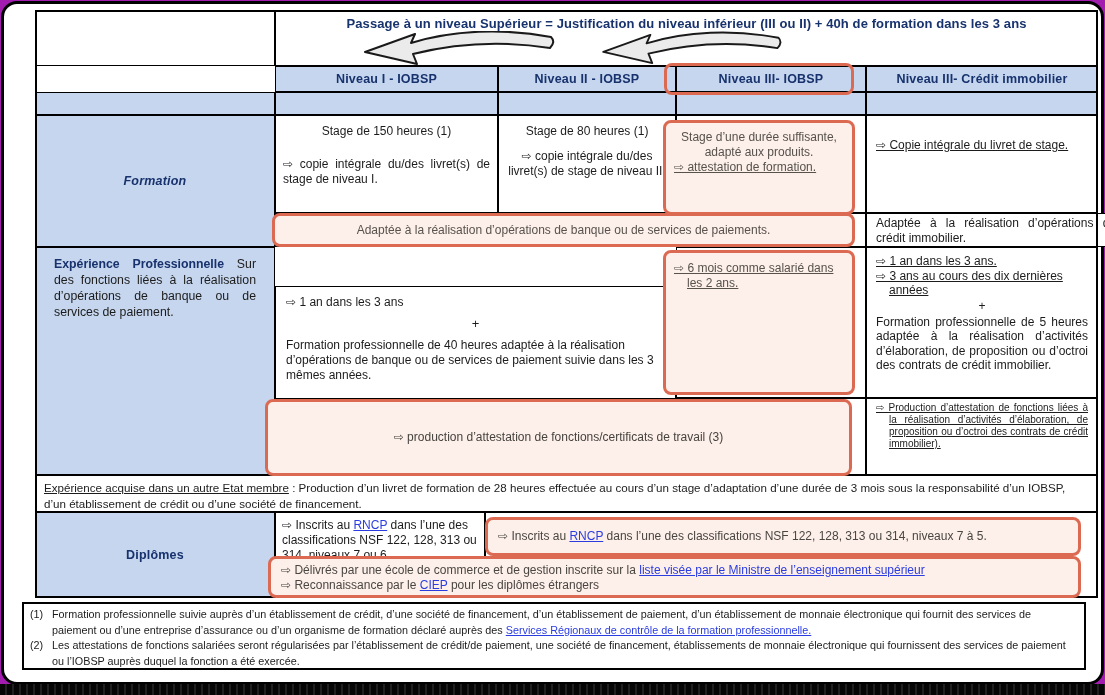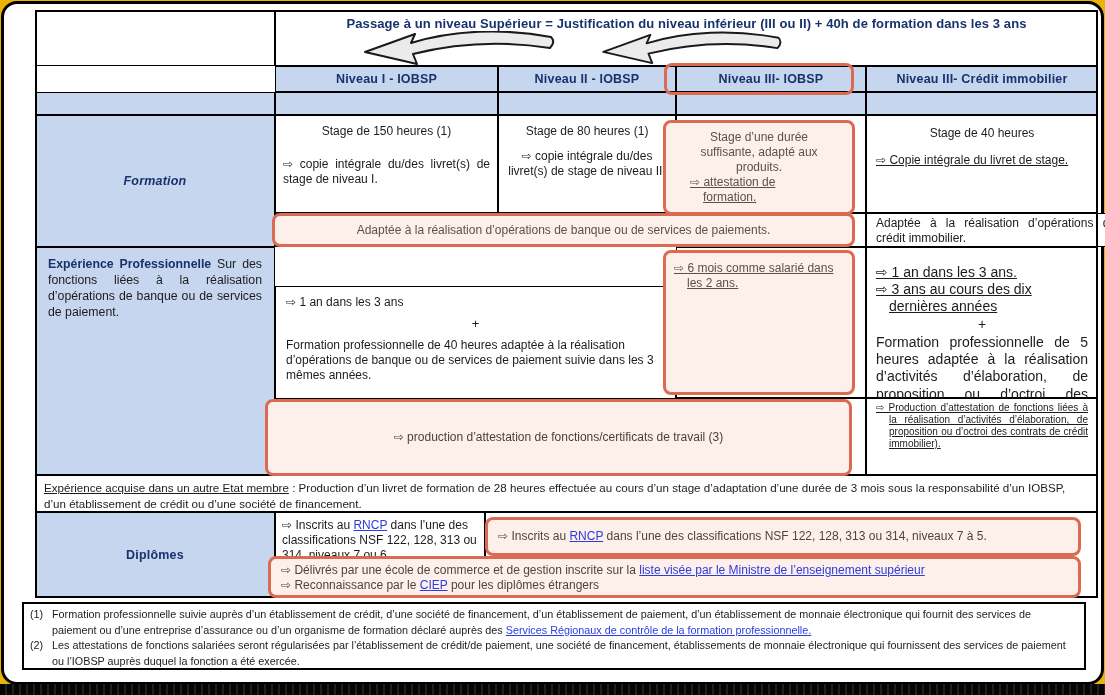--- a/index.html
+++ b/index.html
@@ -1,16 +1,16 @@
 <!DOCTYPE html>
 <html><head>
 <meta charset="utf-8">
 <style>
   html,body{margin:0;padding:0;background:#000;}
-  .screen{position:relative;width:1105px;height:695px;background:#eab308;overflow:hidden;
+  .screen{position:relative;width:1105px;height:695px;background:#a21caf;overflow:hidden;
           font-family:"Liberation Sans","DejaVu Sans",sans-serif;color:#1c1c1c;}
   .window{position:absolute;left:1px;top:1px;right:1px;bottom:10px;background:#fff;
           border:3px solid #000;border-radius:16px;}
   .bottombar{position:absolute;left:0;bottom:0;width:1105px;height:11px;background:#060606;
           background-image:repeating-linear-gradient(90deg,#050505 0 5px,#202020 5px 7px);}
   .tbl{position:absolute;left:0;top:0;width:1105px;height:695px;}
   .cell{position:absolute;box-sizing:border-box;border:1px solid #000;background:#fff;}
   .blue{background:#c6d6ee;}
   .frame{position:absolute;box-sizing:border-box;border:2px solid #000;pointer-events:none;z-index:6;
          left:35px;top:10px;width:1063px;height:588px;}
@@ -25,21 +25,21 @@
            border-radius:8px;z-index:7;color:#57524c;}
   .redframe{position:absolute;box-sizing:border-box;border:3px solid #dc6a52;border-radius:8px;z-index:7;background:transparent;pointer-events:none;}
   .link{color:#2b3ce0;text-decoration:underline;cursor:pointer;}
   .fnbox{position:absolute;left:22px;top:602px;width:1064px;height:68px;box-sizing:border-box;
          border:2px solid #000;background:#fff;font-size:10.8px;line-height:1.45;padding:3px 6px;z-index:8;}
   .fn{display:flex;}
   .fnnum{flex:0 0 22px;}
   .fntext{flex:1;}
   .arrow{position:absolute;}
   .plus{text-align:center;font-size:13px;margin:6px 0;}
-  .explabel{font-size:12.3px;line-height:1.3;text-align:justify;padding:9px 12px;}
+  .explabel{font-size:12.3px;line-height:1.3;text-align:justify;padding:9px 18px;}
 </style>
 </head>
 <body>
 
 <div class="screen">
   <div class="window"></div>
 
   <div class="tbl">
 
     <div class="cell" style="left:35px;top:10px;width:240px;height:56px;"></div>
@@ -81,37 +81,36 @@
     <div class="cell body12" style="left:275px;top:115px;width:223px;height:98px;padding:8px 7px;">
       <div class="ctr">Stage de 150 heures (1)</div>
       <div class="just" style="margin-top:18px;">⇨ copie intégrale du/des livret(s) de stage de niveau I.</div>
     </div>
     <div class="cell body12" style="left:498px;top:115px;width:178px;height:98px;padding:8px 7px;">
       <div class="ctr">Stage de 80 heures (1)</div>
       <div class="ctr" style="margin-top:10px;">⇨ copie intégrale du/des livret(s) de stage de niveau II.</div>
     </div>
     <div class="cell" style="left:676px;top:115px;width:190px;height:98px;"></div>
     <div class="cell body12" style="left:866px;top:115px;width:232px;height:98px;padding:10px 9px;">
-      <div class="ctr">Stage de 40 heures</div>
       <div class="hang" style="margin-top:12px;">⇨ Copie intégrale du livret de stage.</div>
     </div>
 
     <div class="cell" style="left:275px;top:213px;width:591px;height:34px;"></div>
     <div class="cell body12 just" style="left:866px;top:213px;width:260px;height:34px;padding:2px 9px;">Adaptée à la réalisation d’opérations de crédit immobilier.</div>
 
     <div class="cell blue" style="left:35px;top:247px;width:240px;height:228px;">
       <div class="explabel"><span class="navy">Expérience Professionnelle</span><span> Sur des fonctions liées à la réalisation d’opérations de banque ou de services de paiement.</span></div>
     </div>
     <div class="cell body12" style="left:275px;top:247px;width:401px;height:151px;padding:8px 10px;margin-top:39px;">
       <div>⇨ 1 an dans les 3 ans</div>
       <div class="plus">+</div>
       <div>Formation professionnelle de 40 heures adaptée à la réalisation d’opérations de banque ou de services de paiement suivie dans les 3 mêmes années.</div>
     </div>
     <div class="cell" style="left:676px;top:247px;width:190px;height:151px;"></div>
-    <div class="cell" style="left:866px;top:247px;width:232px;height:151px;padding:16px 9px;box-sizing:border-box;font-size:14px;line-height:1.22;">
+    <div class="cell" style="left:866px;top:247px;width:232px;height:151px;padding:6px 9px;box-sizing:border-box;font-size:12px;line-height:1.22;">
       <div class="hang">⇨ 1 an dans les 3 ans.</div>
       <div class="hang" style="">⇨ 3 ans au cours des dix dernières années</div>
       <div class="ctr" style="margin:1px 0;">+</div>
       <div class="just">Formation professionnelle de 5 heures adaptée à la réalisation d’activités d’élaboration, de proposition ou d’octroi des contrats de crédit immobilier.</div>
     </div>
 
     <div class="cell" style="left:275px;top:398px;width:591px;height:77px;"></div>
     <div class="cell just hang" style="left:866px;top:398px;width:232px;height:77px;padding:3px 9px 3px 22px;font-size:10px;line-height:1.2;box-sizing:border-box;">⇨ Production d’attestation de fonctions liées à la réalisation d’activités d’élaboration, de proposition ou d’octroi des contrats de crédit immobilier).</div>
 
     <div class="cell" style="left:35px;top:475px;width:1063px;height:37px;padding:4px 8px;font-size:11.6px;line-height:1.4;box-sizing:border-box;">
@@ -121,21 +120,21 @@
     <div class="cell blue hdrcell navy" style="left:35px;top:512px;width:240px;height:86px;">
         <span>Diplômes</span>
       </div>
     <div class="cell" style="left:485px;top:512px;width:613px;height:86px;"></div>
     <div class="cell body12" style="left:275px;top:512px;width:210px;height:86px;padding:5px 6px;box-sizing:border-box;">
       <span>⇨ Inscrits au </span><span class="link">RNCP</span><span> dans l’une des classifications NSF 122, 128, 313 ou 314, niveaux 7 ou 6.</span>
     </div>
 
     <div class="redframe" style="left:664px;top:63px;width:190px;height:32px;"></div>
 
-    <div class="pinkbox body12" style="left:663px;top:120px;width:192px;height:95px;padding:7px 24px;">
+    <div class="pinkbox body12" style="left:663px;top:120px;width:192px;height:95px;padding:7px 8px;">
       <div class="ctr">Stage d’une durée suffisante, adapté aux produits.</div>
       <div class="hang">⇨ attestation de formation.</div>
     </div>
 
     <div class="pinkbox body12" style="left:272px;top:213px;width:583px;height:34px;display:flex;align-items:center;justify-content:center;">
       <span>Adaptée à la réalisation d’opérations de banque ou de services de paiements.</span>
     </div>
 
     <div class="pinkbox body12" style="left:663px;top:250px;width:192px;height:145px;padding:8px 8px;">
       <div class="hang">⇨ 6 mois comme salarié dans les 2 ans.</div>

